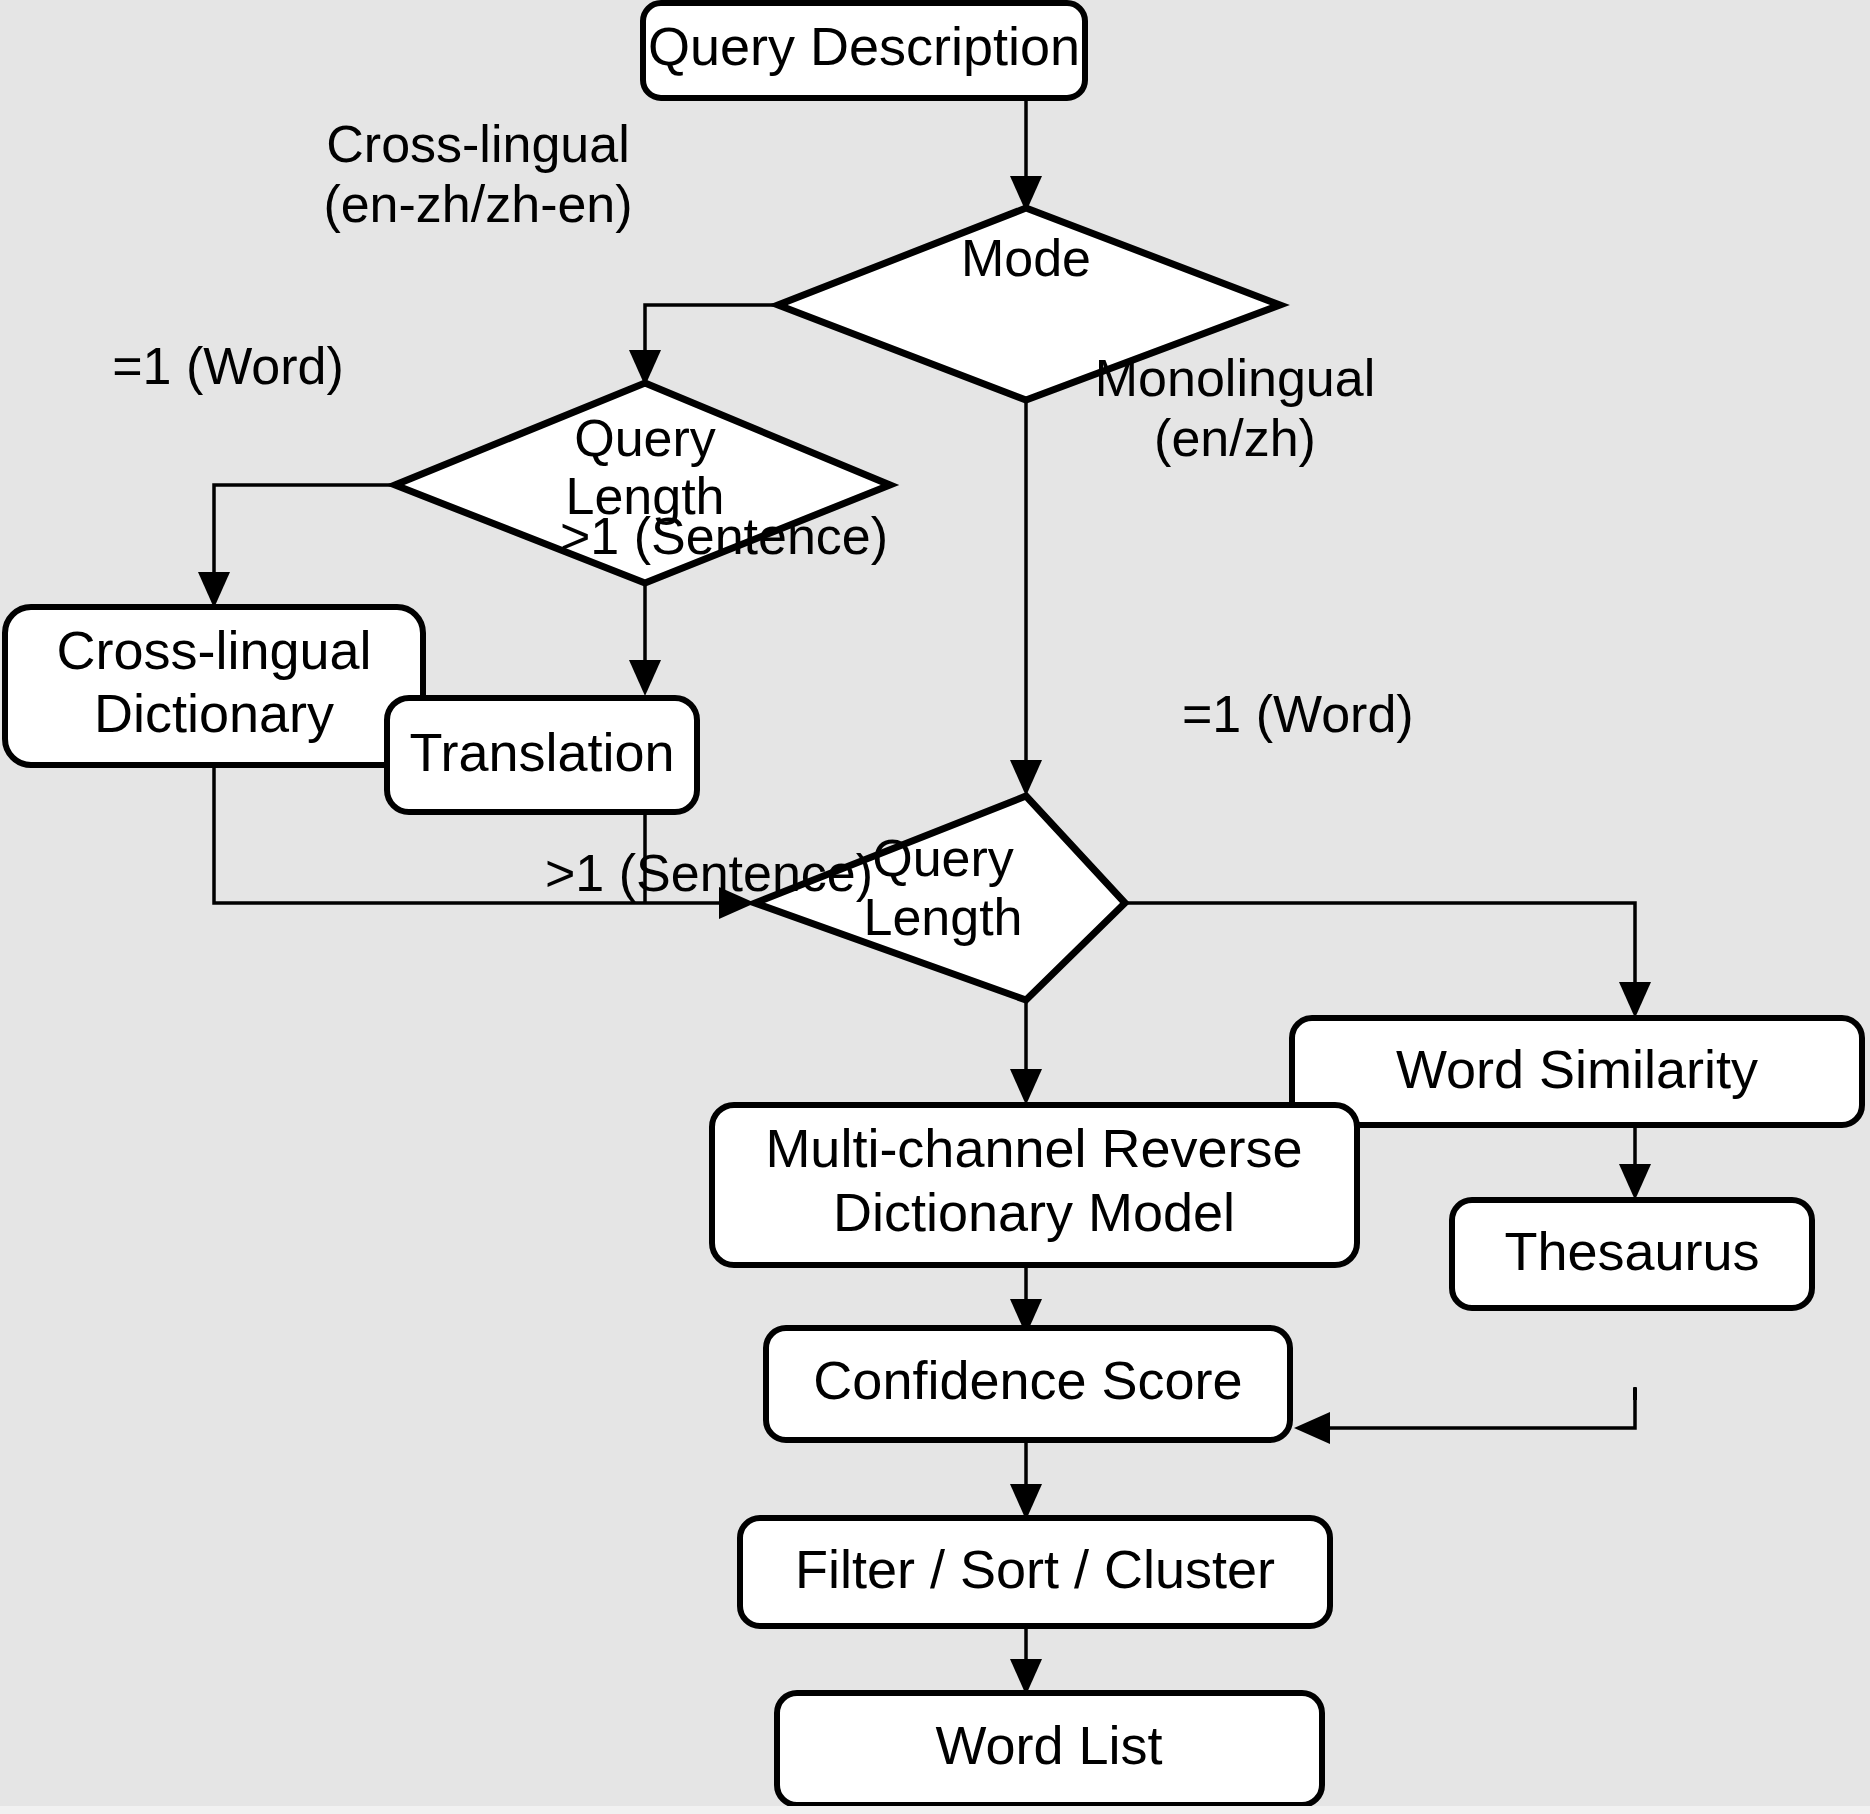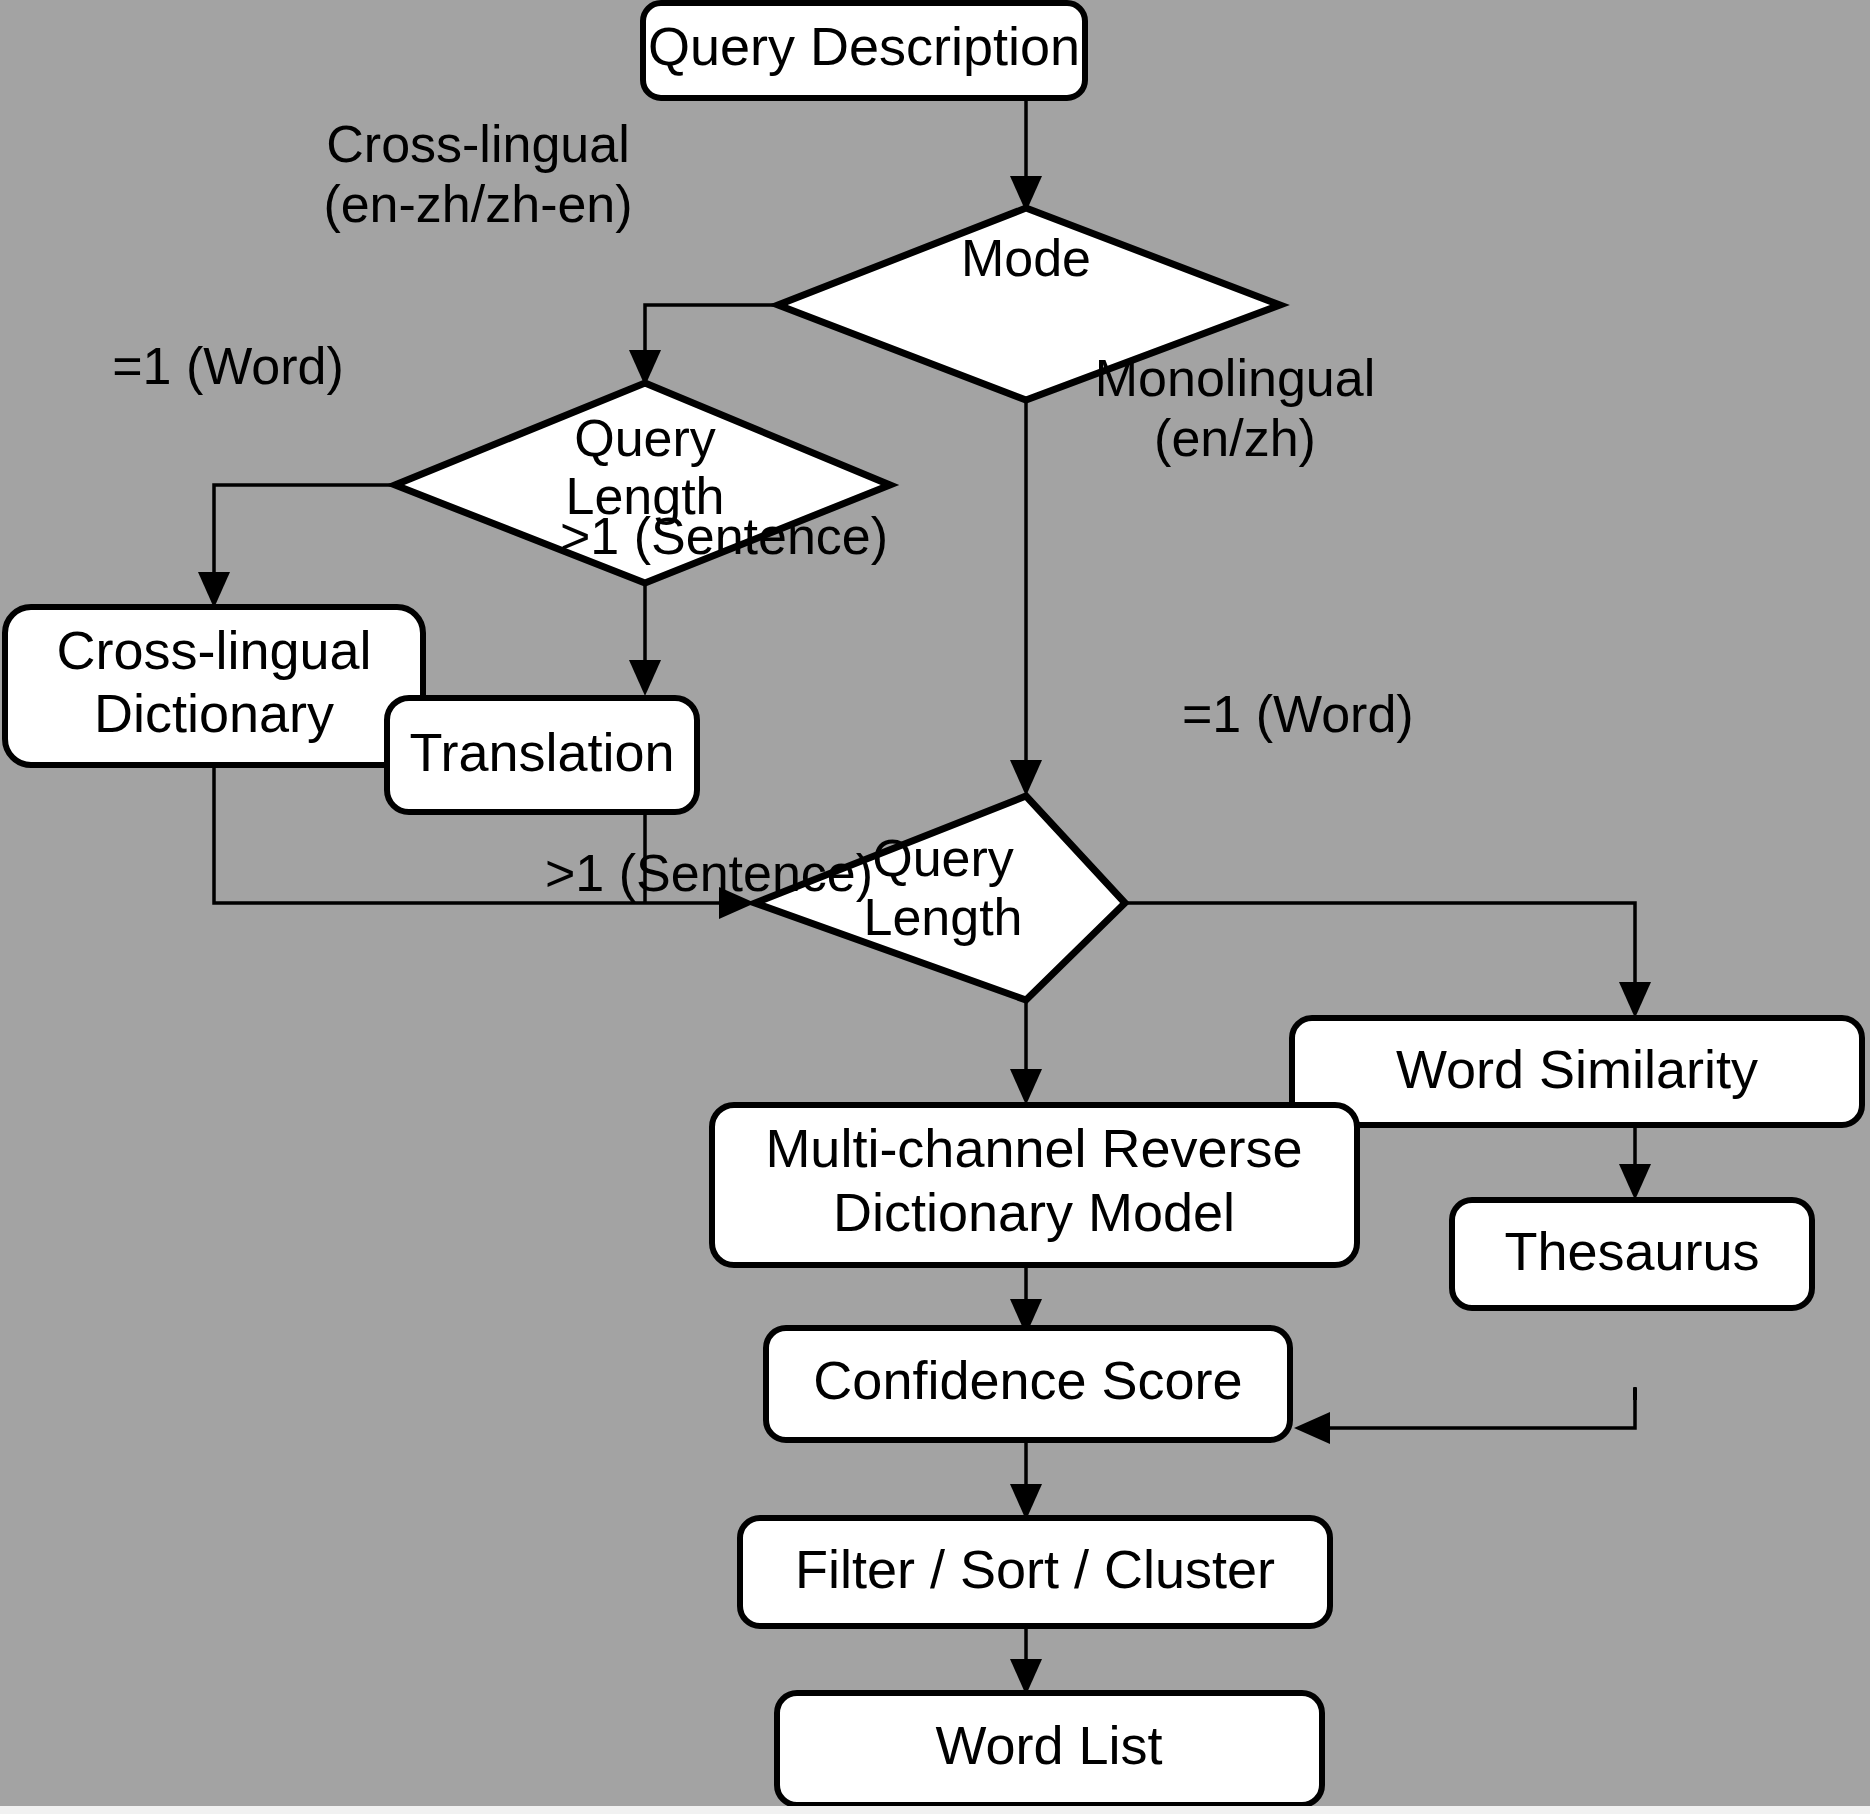--- a/index.html
+++ b/index.html
@@ -10,21 +10,21 @@
   body {
     width: 1870px;
     height: 1814px;
     font-family: "Liberation Sans", sans-serif;
     overflow: hidden;
   }
   #flowchart-root {
     position: relative;
     width: 1870px;
     height: 1814px;
-    background: #a3a3a3;
+    background: #e5e5e5;
   }
   svg.diagram {
     display: block;
     width: 1870px;
     height: 1814px;
   }
   .node-shape {
     fill: #ffffff;
     stroke: #000000;
     stroke-width: 6;

